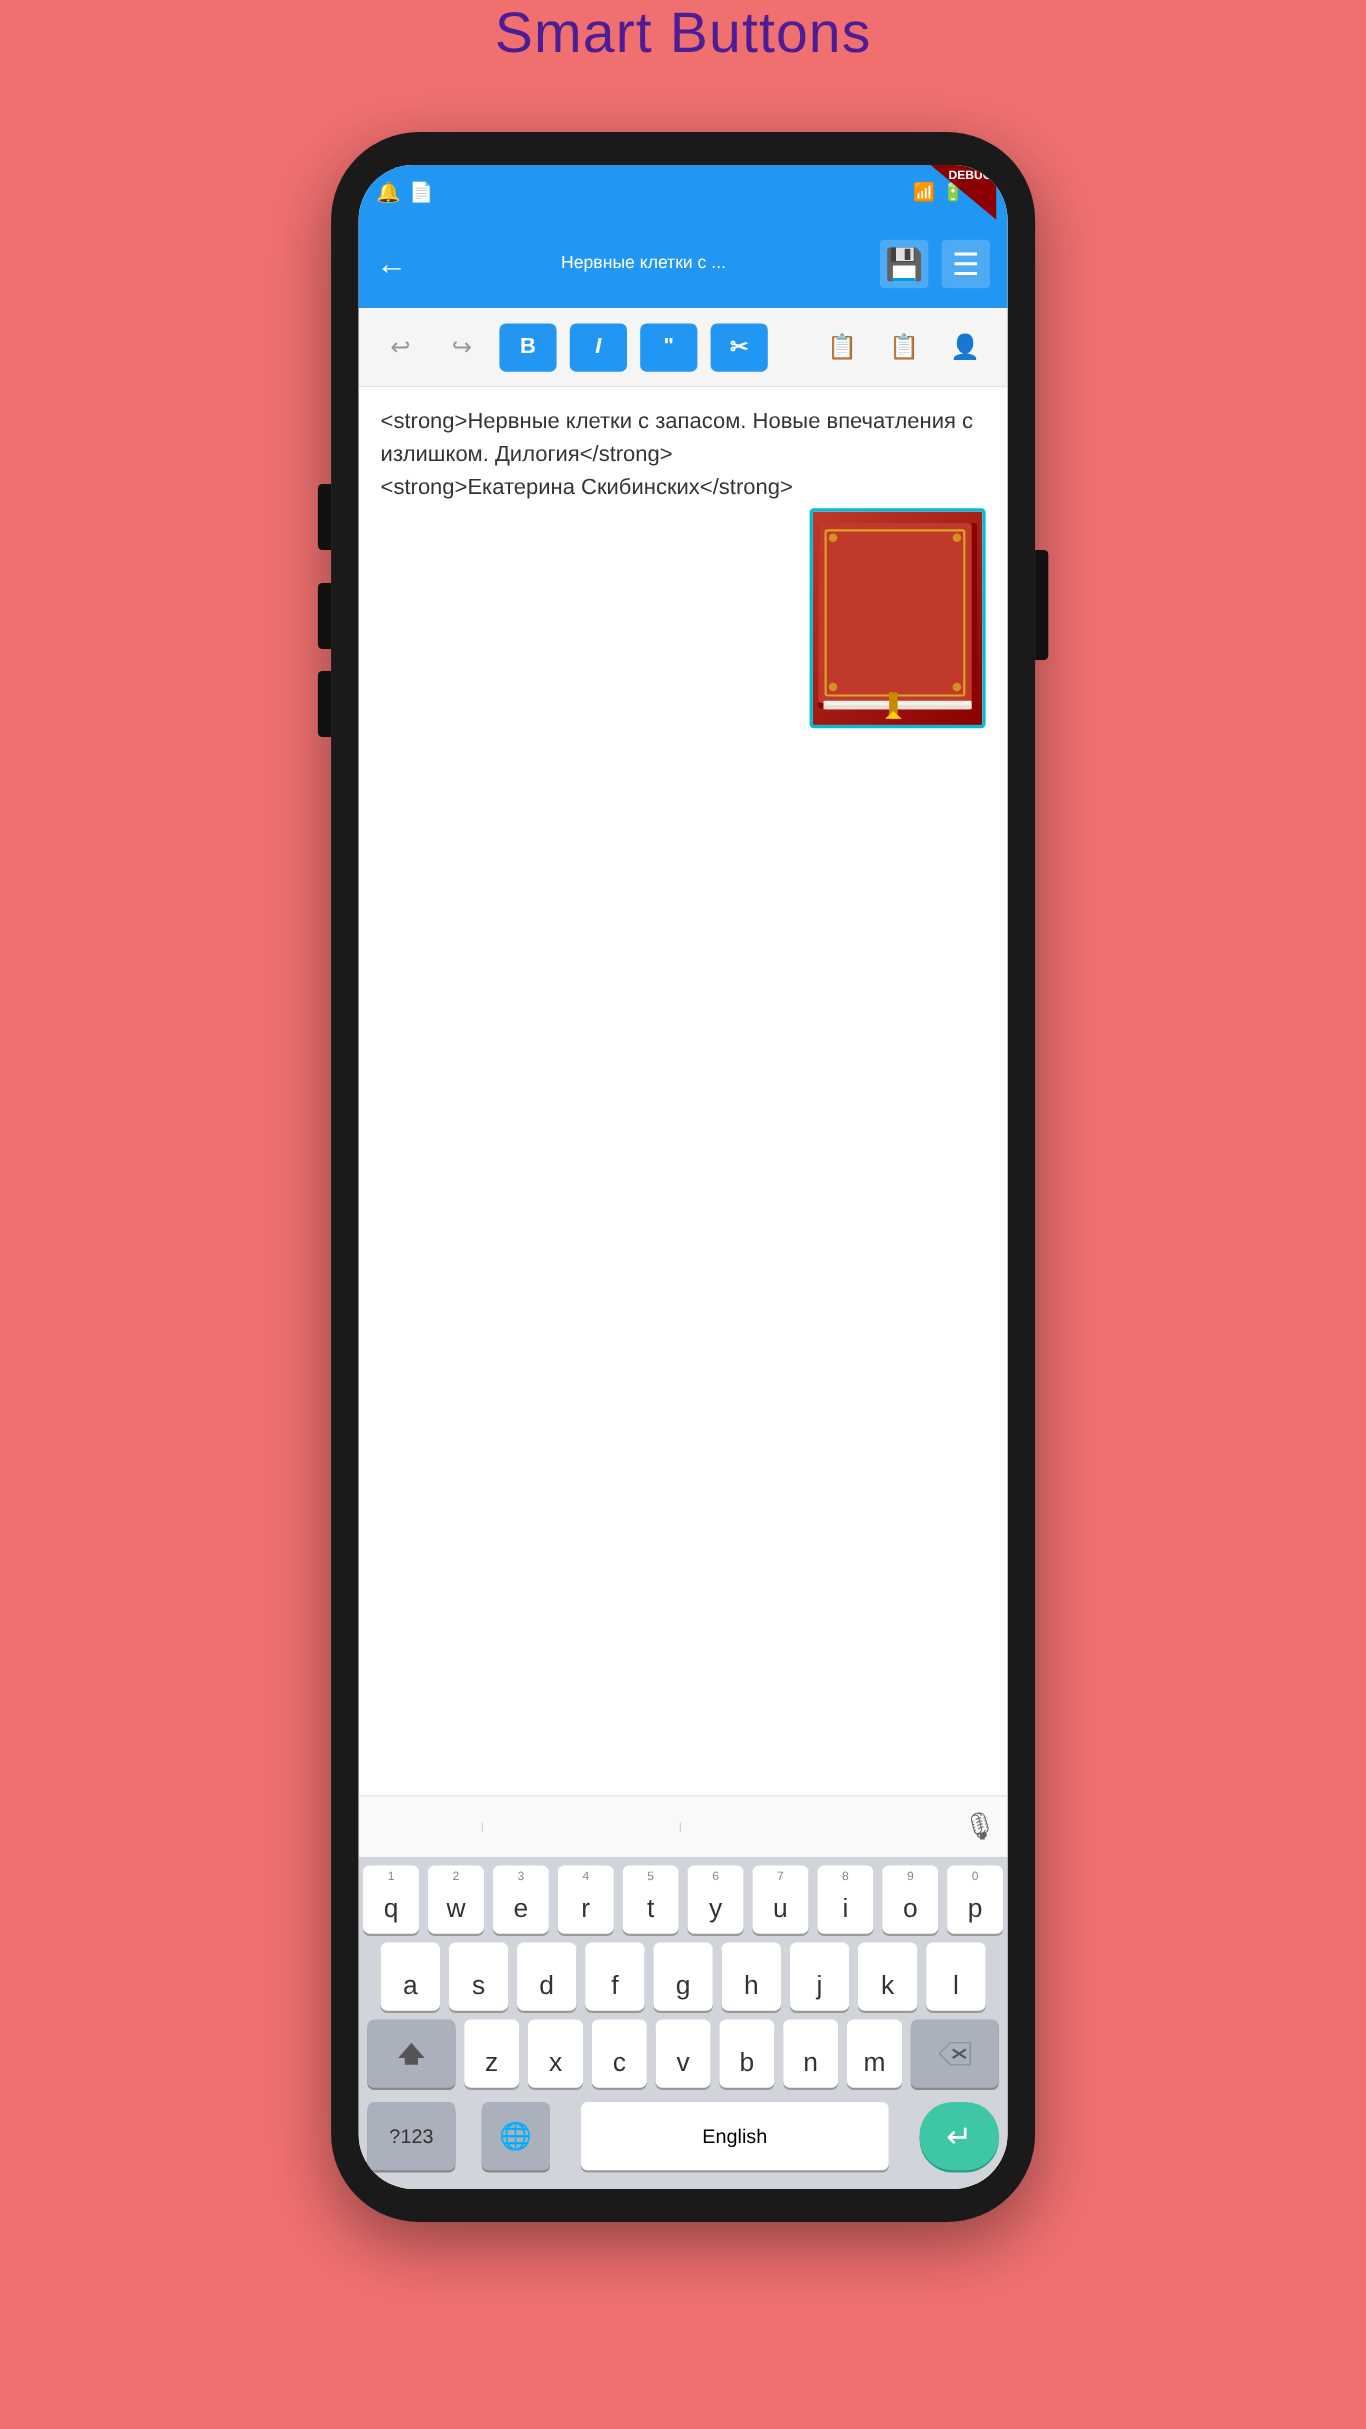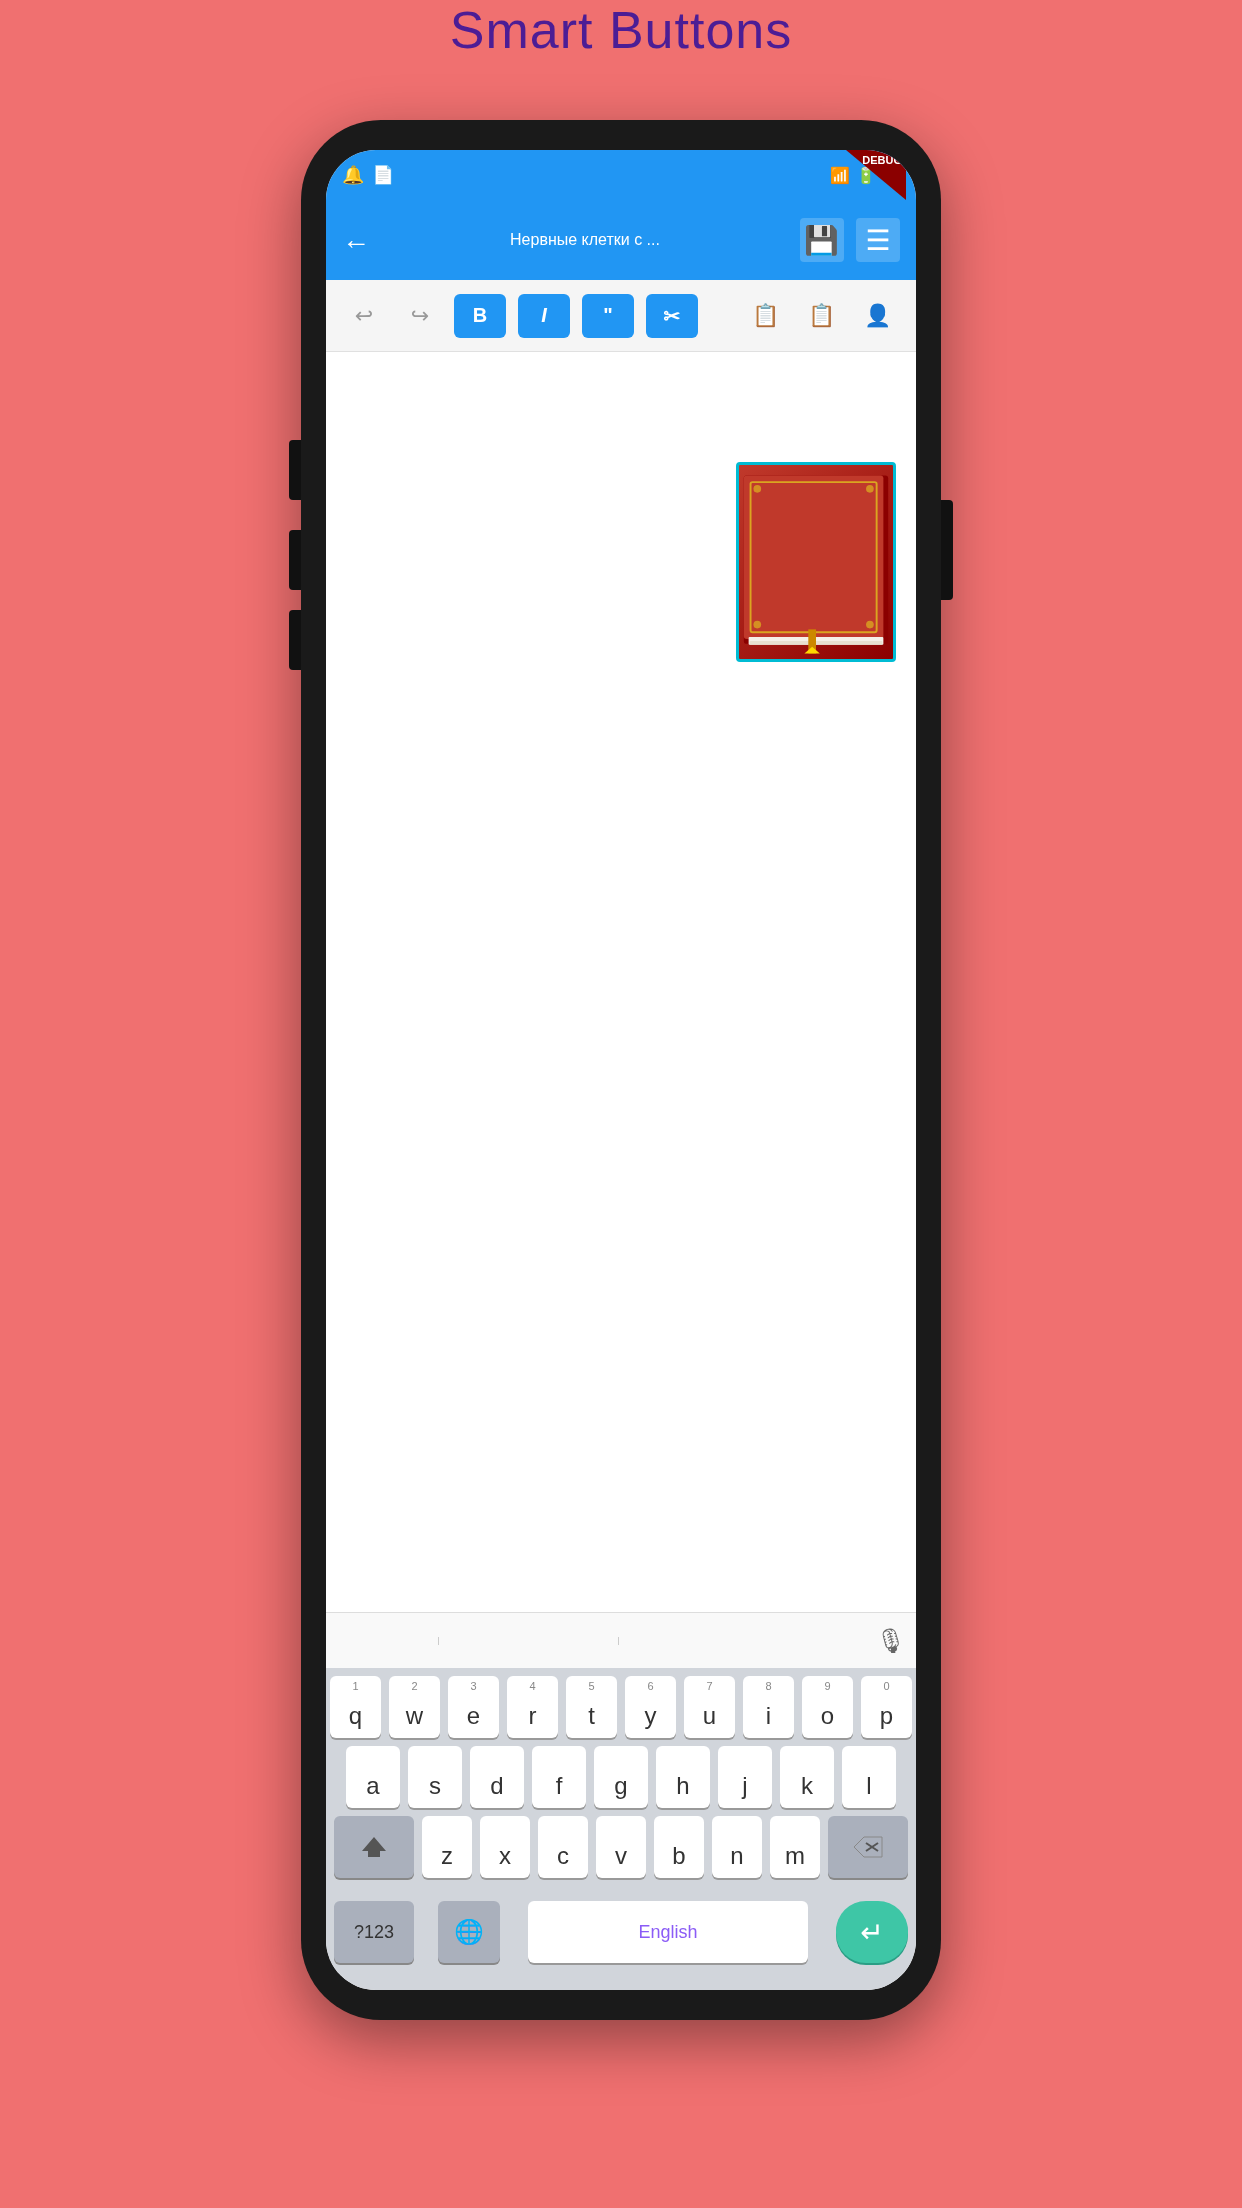--- a/index.html
+++ b/index.html
@@ -325,22 +325,22 @@
       background: white;
       border-radius: 6px;
       height: 62px;
       flex: 1;
       display: flex;
       align-items: center;
       justify-content: center;
       box-shadow: 0 2px 0 #999;
       cursor: pointer;
       font-size: 18px;
-      color: #8b5cf6;
-      margin: 15px 4px;
+      color: #000000;
+      margin: 5px 4px;
     }
 
     .key-enter {
       background: #3EC6A6;
       border-radius: 30px;
       width: 72px;
       height: 62px;
       display: flex;
       align-items: center;
       justify-content: center;
@@ -454,20 +454,24 @@
       <div class="toolbar-btn-blue" style="font-style:italic;">I</div>
       <div class="toolbar-btn-blue">"</div>
       <div class="toolbar-btn-blue">✂</div>
       <div class="toolbar-spacer"></div>
       <div class="toolbar-btn-ghost">📋</div>
       <div class="toolbar-btn-ghost">📋</div>
       <div class="toolbar-btn-ghost">👤</div>
     </div>
 
     <div class="editor-content">
+      <div class="editor-text">
+        &lt;strong&gt;Нервные клетки с запасом. Новые впечатления с излишком. Дилогия&lt;/strong&gt;<br>
+        &lt;strong&gt;Екатерина Скибинских&lt;/strong&gt;
+      </div>
 
       <div class="book-image">
         <svg class="book-svg" viewBox="0 0 160 200" xmlns="http://www.w3.org/2000/svg">
 
           <rect x="5" y="10" width="150" height="175" rx="3" fill="#8B0000"></rect>
 
           <rect x="5" y="10" width="145" height="170" rx="3" fill="#C0392B"></rect>
 
           <rect x="12" y="17" width="131" height="156" rx="2" fill="none" stroke="#DAA520" stroke-width="2"></rect>
 

